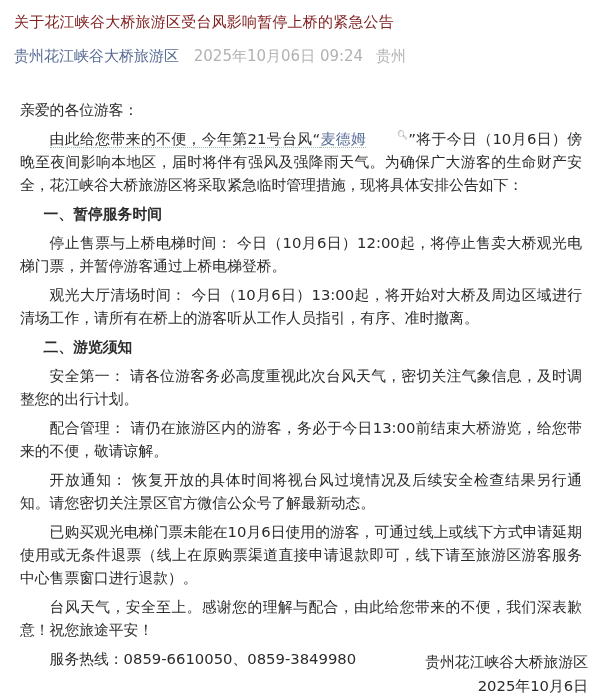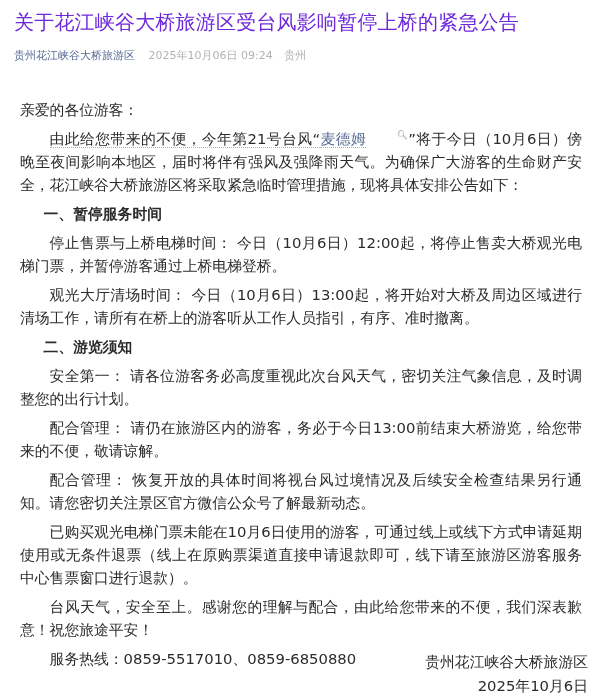--- a/index.html
+++ b/index.html
@@ -4,26 +4,26 @@
 <style>
   html, body { margin: 0; padding: 0; background: #ffffff; }
   body {
     width: 600px; height: 699px; overflow: hidden;
     font-family: "DejaVu Sans", "Liberation Sans", sans-serif;
     color: #222222;
     position: relative;
   }
   .title {
     position: absolute; left: 14px; top: 8px;
-    font-size: 20px; line-height: 28px; color: #6d28d9;
+    font-size: 15px; line-height: 28px; color: #7f1d1d;
     letter-spacing: 0.2px; white-space: nowrap;
   }
   .meta {
     position: absolute; left: 14px; top: 47px;
-    font-size: 11px; line-height: 18px; white-space: nowrap;
+    font-size: 15px; line-height: 18px; white-space: nowrap;
   }
   .meta .author { color: #576b95; }
   .meta .time { color: #b2b2b2; margin-left: 10px; }
   .meta .loc { color: #b2b2b2; margin-left: 8px; }
 
   .content {
     position: absolute; left: 14px; top: 92px; width: 574px;
     font-size: 14.8px; line-height: 23px; color: #2b2b2b;
   }
   .p { margin: 6px; text-align: justify; }
@@ -55,21 +55,21 @@
   <p class="p">亲爱的各位游客：</p>
   <p class="p indent"><span class="dotted">由此给您带来的不便，今年第21号台风“</span><span class="link dotted">麦德姆</span><span class="search-icon">🔍︎</span><span>”将于今日（10月6日）傍晚至夜间影响本地区，届时将伴有强风及强降雨天气。为确保广大游客的生命财产安全，花江峡谷大桥旅游区将采取紧急临时管理措施，现将具体安排公告如下：</span></p>
 
   <p class="h">一、暂停服务时间</p>
   <p class="p indent">停止售票与上桥电梯时间： 今日（10月6日）12:00起，将停止售卖大桥观光电梯门票，并暂停游客通过上桥电梯登桥。</p>
   <p class="p indent">观光大厅清场时间： 今日（10月6日）13:00起，将开始对大桥及周边区域进行清场工作，请所有在桥上的游客听从工作人员指引，有序、准时撤离。</p>
 
   <p class="h">二、游览须知</p>
   <p class="p indent">安全第一： 请各位游客务必高度重视此次台风天气，密切关注气象信息，及时调整您的出行计划。</p>
   <p class="p indent">配合管理： 请仍在旅游区内的游客，务必于今日13:00前结束大桥游览，给您带来的不便，敬请谅解。</p>
-  <p class="p indent">配合管理： 恢复开放的具体时间将视台风过境情况及后续安全检查结果另行通知。请您密切关注景区官方微信公众号了解最新动态。</p>
+  <p class="p indent">开放通知： 恢复开放的具体时间将视台风过境情况及后续安全检查结果另行通知。请您密切关注景区官方微信公众号了解最新动态。</p>
 
   <p class="p indent">已购买观光电梯门票未能在10月6日使用的游客，可通过线上或线下方式申请延期使用或无条件退票（线上在原购票渠道直接申请退款即可，线下请至旅游区游客服务中心售票窗口进行退款）。</p>
   <p class="p indent">台风天气，安全至上。感谢您的理解与配合，由此给您带来的不便，我们深表歉意！祝您旅途平安！</p>
-  <p class="p indent">服务热线：0859-5517010、0859-6850880</p>
+  <p class="p indent">服务热线：0859-6610050、0859-3849980</p>
 </div>
 
 <div class="sig" style="top:650px;">贵州花江峡谷大桥旅游区</div>
 <div class="sig" style="top:674px;">2025年10月6日</div>
 
 </body></html>

